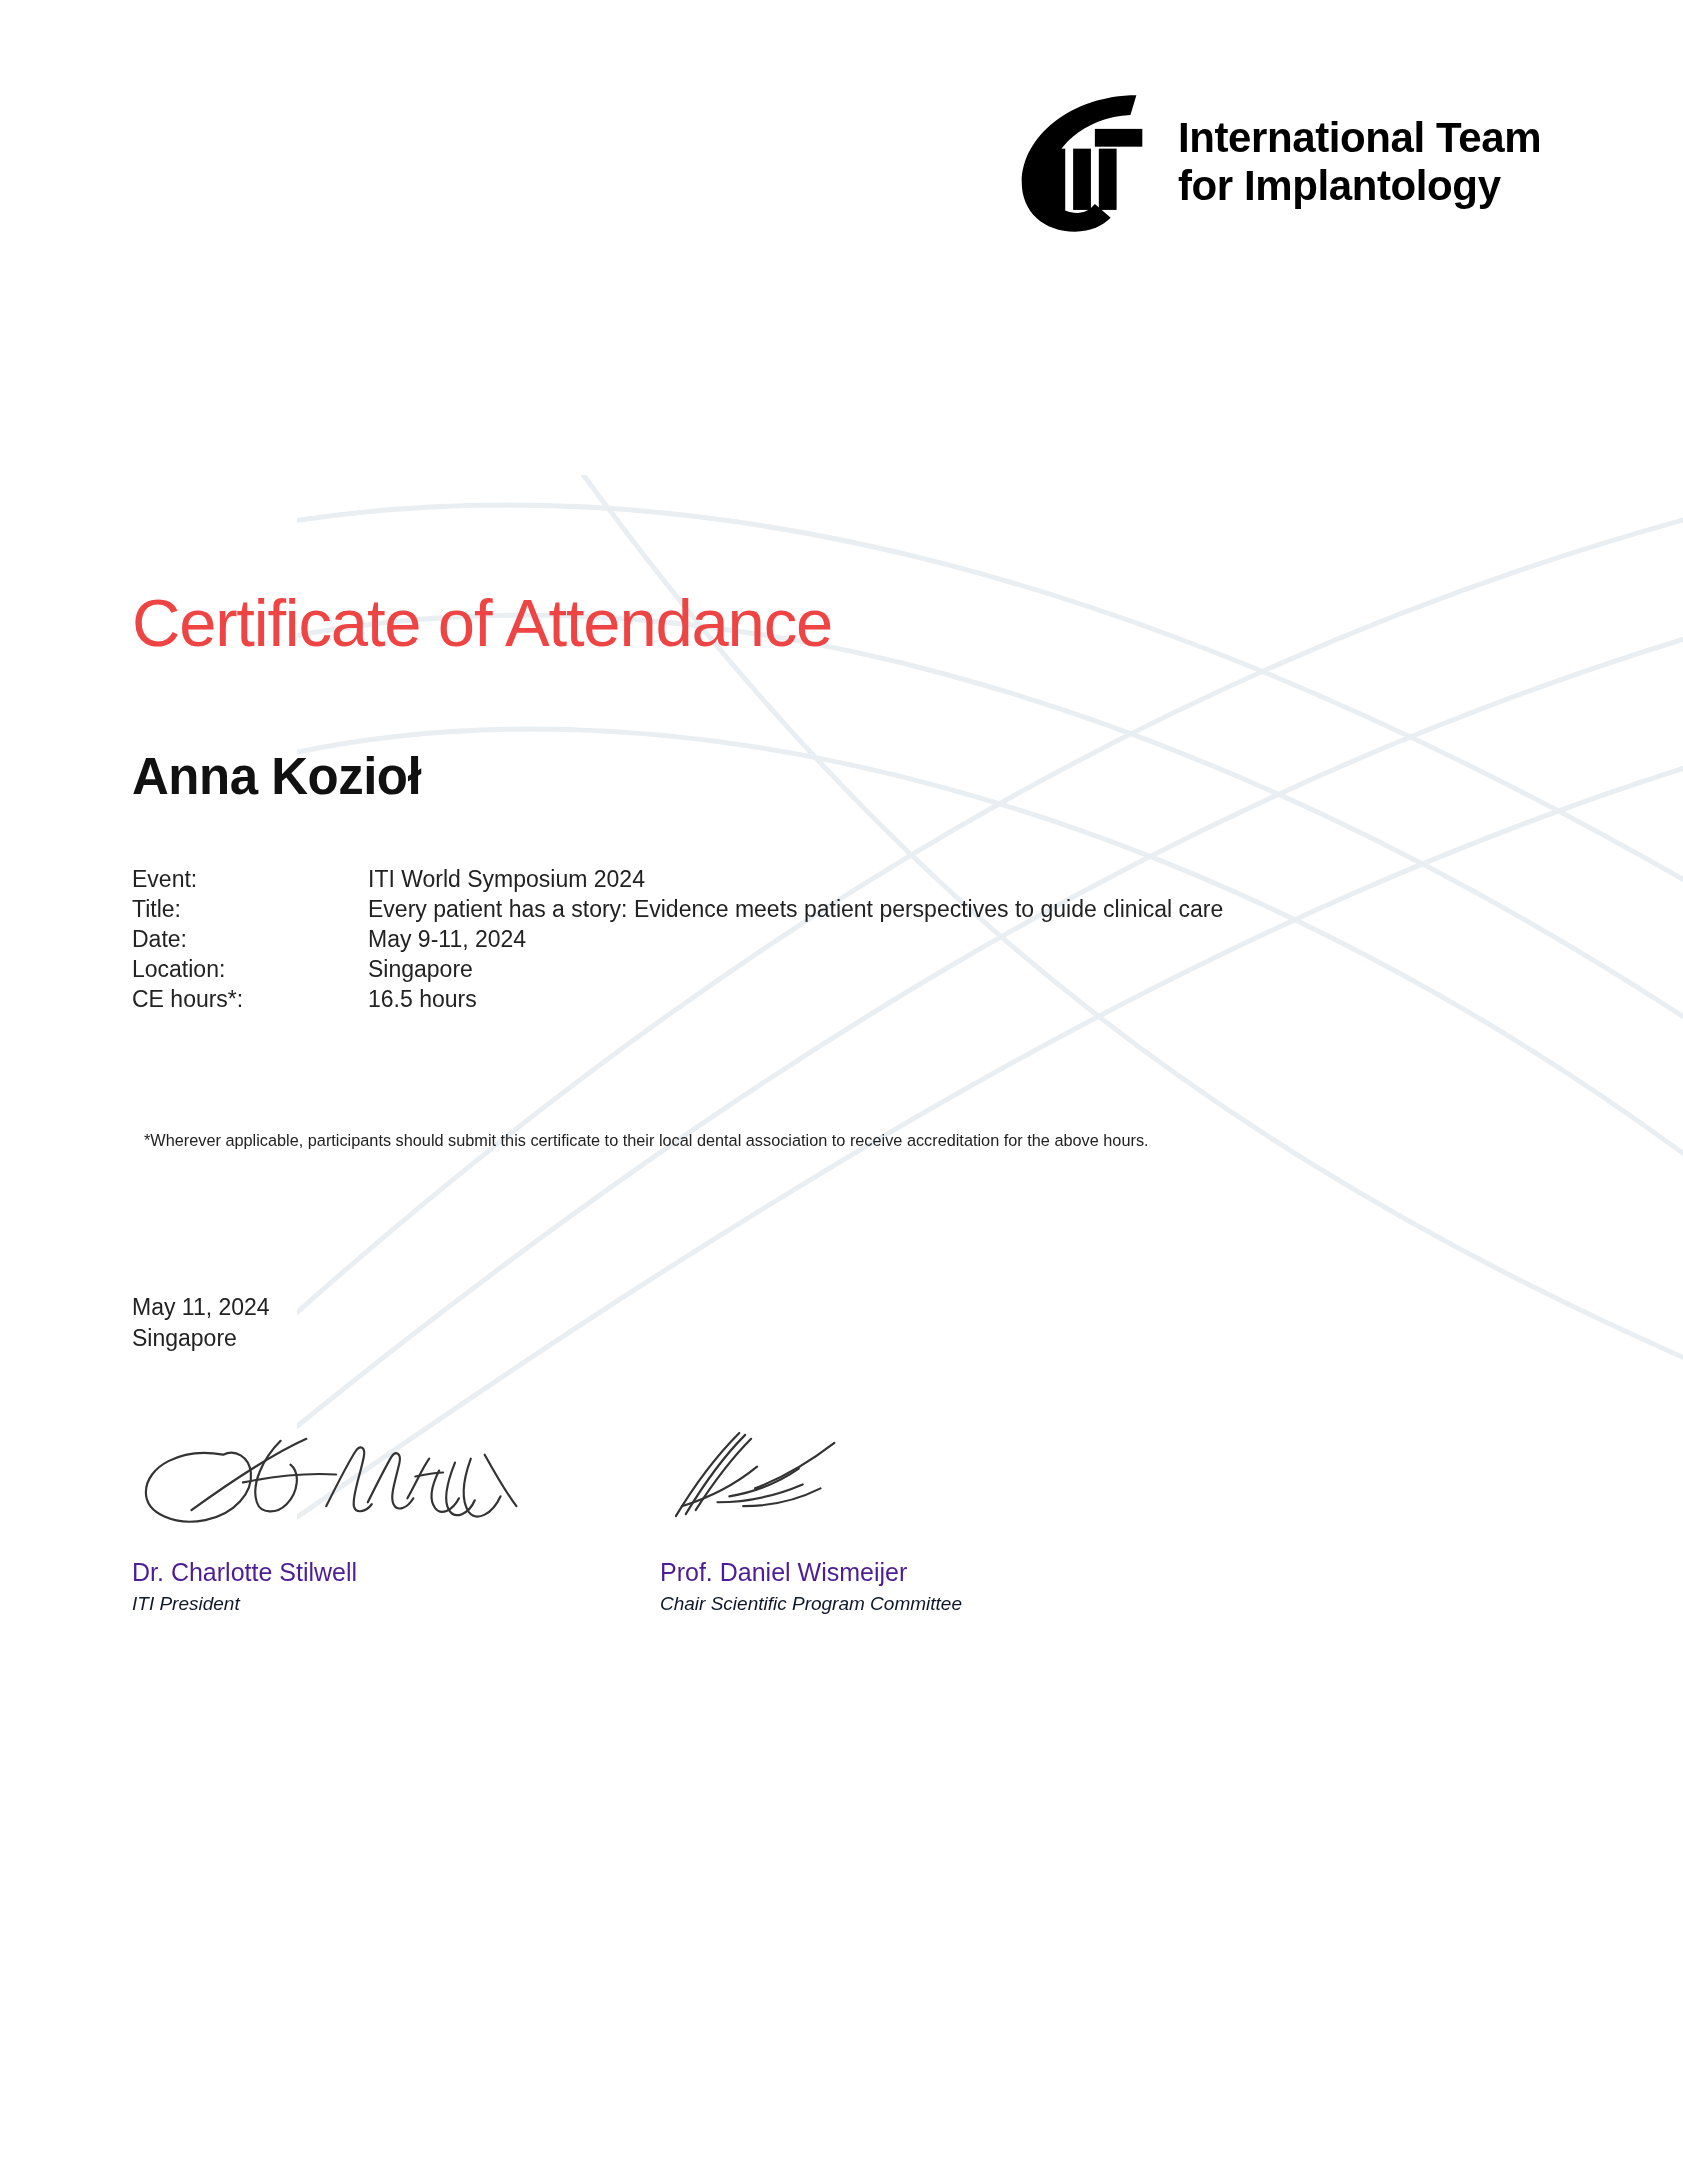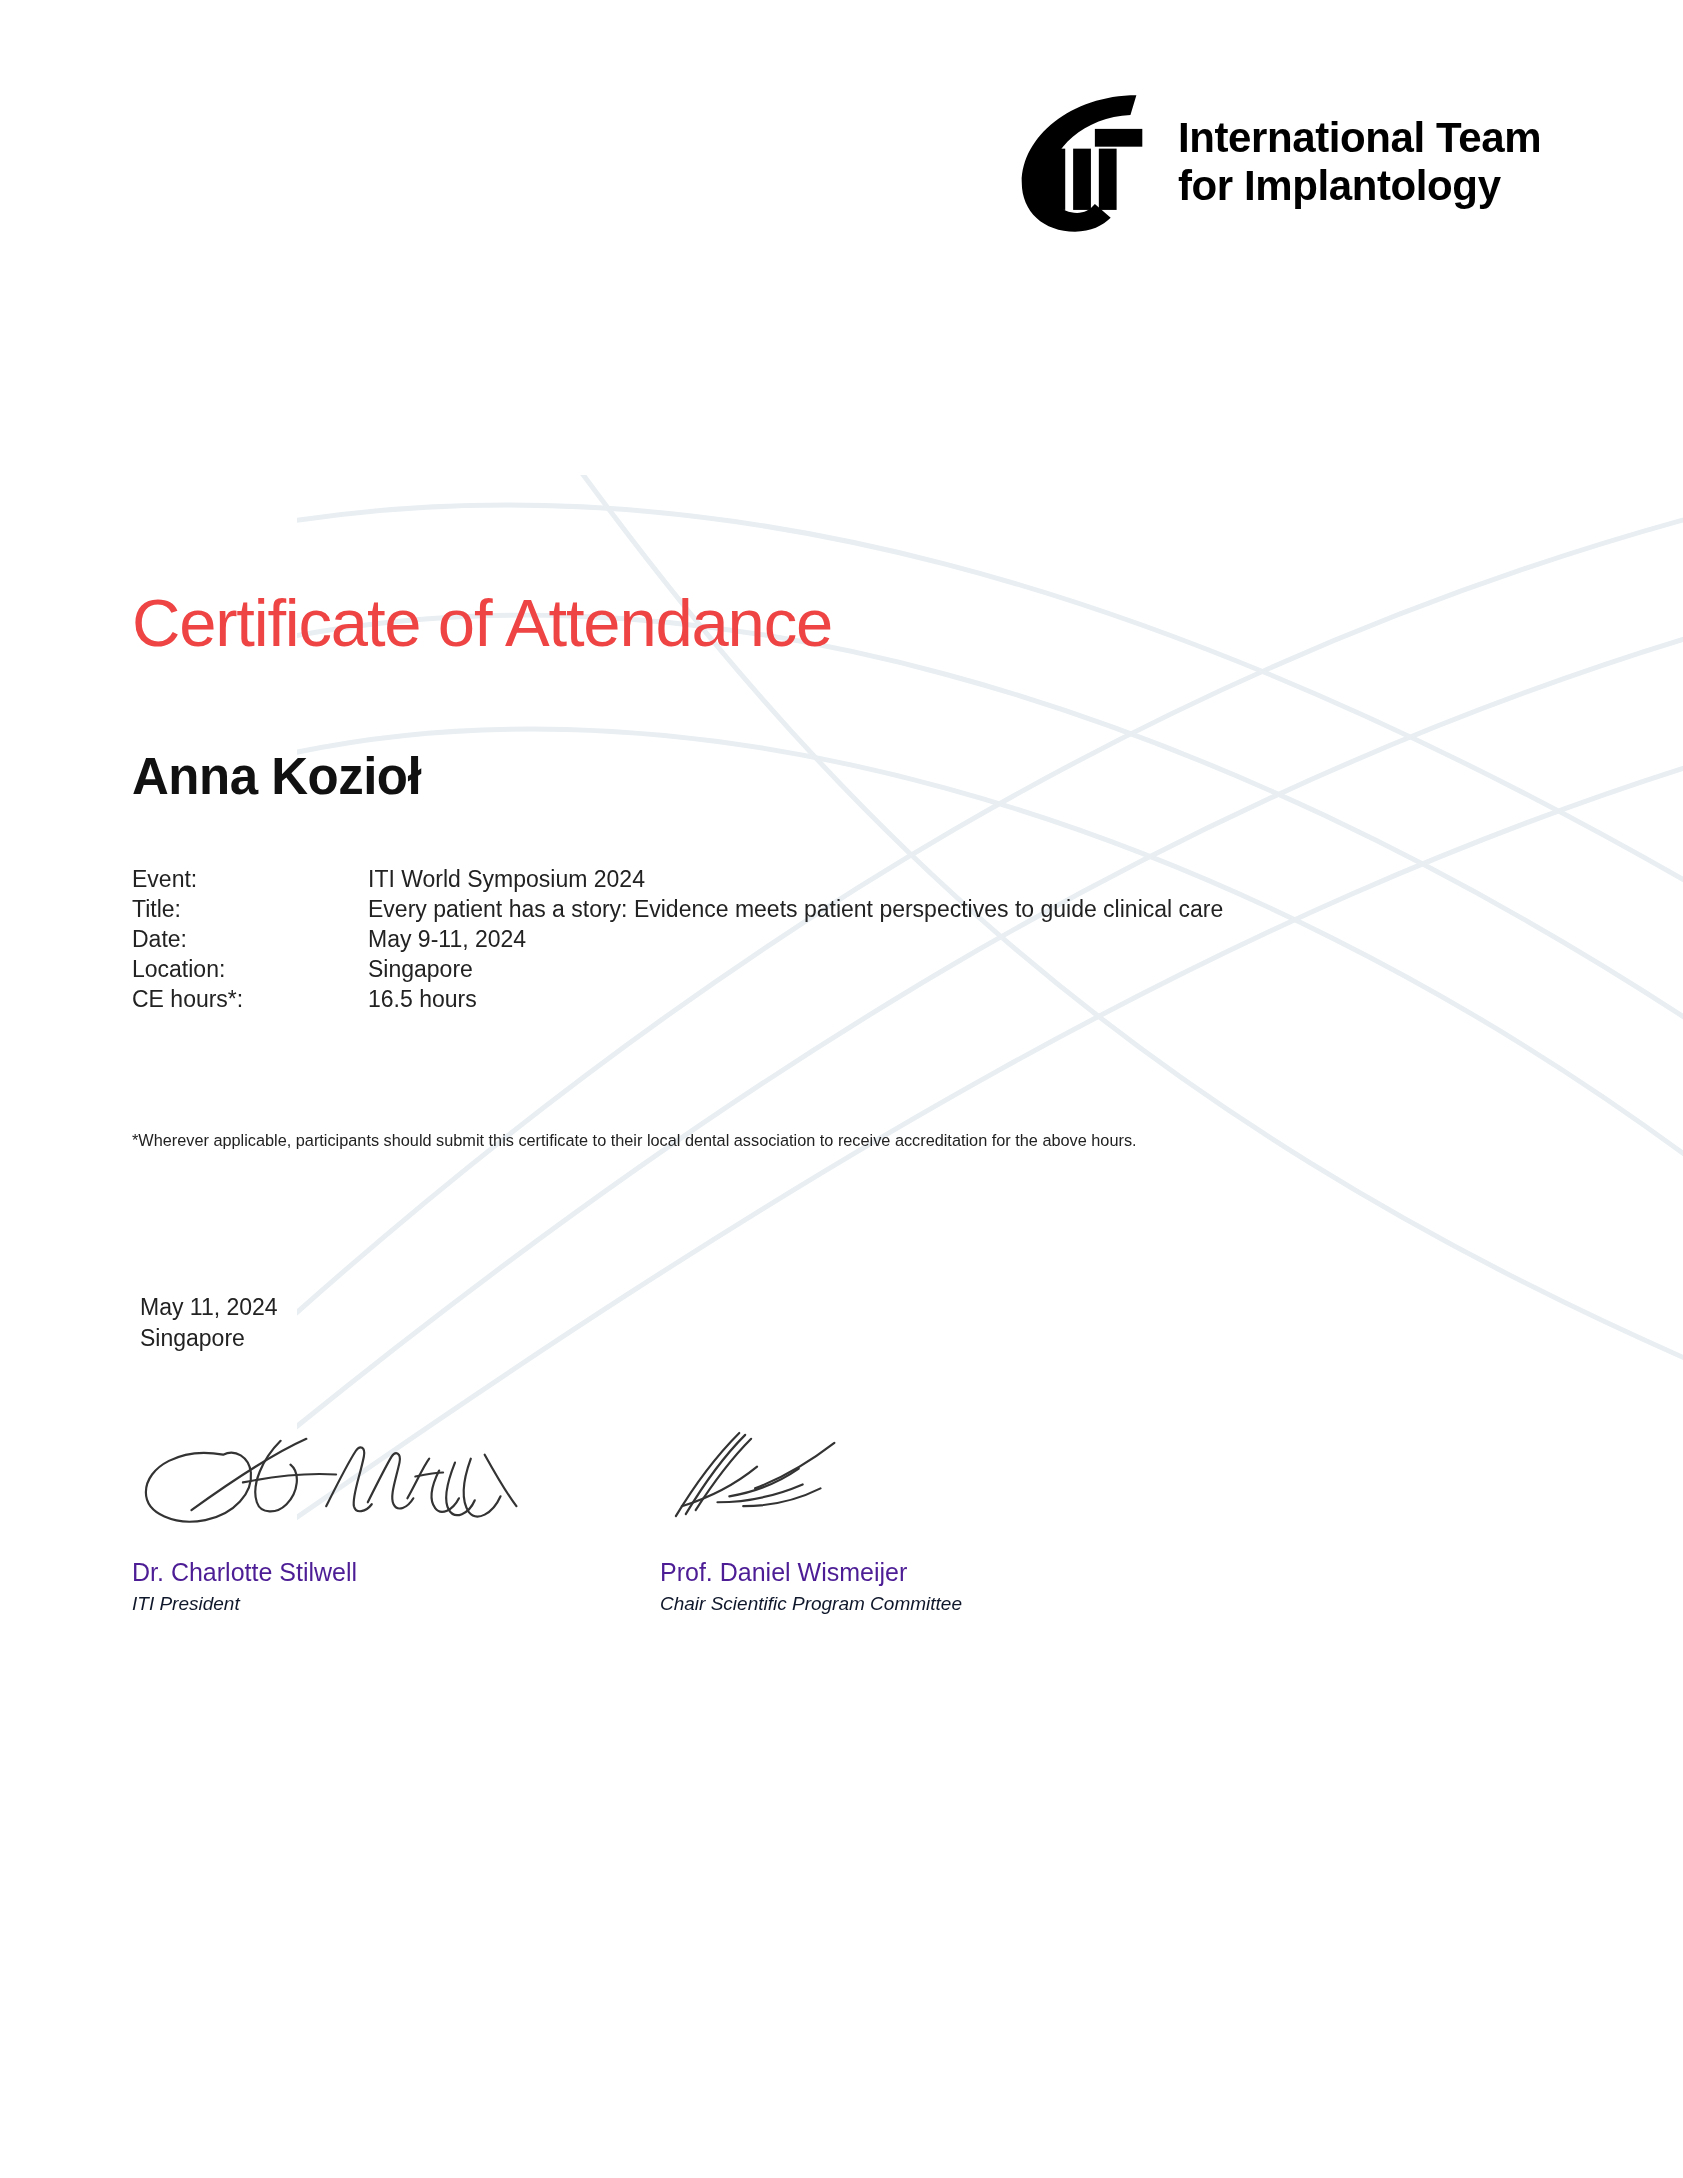--- a/index.html
+++ b/index.html
@@ -100,30 +100,30 @@
     flex: 0 0 236px;
   }
   .details-value {
     flex: 1 1 auto;
     white-space: nowrap;
   }
 
   .footnote {
     position: absolute;
     top: 1131px;
-    left: 0;
+    left: 12px;
     font-size: 16.3px;
     color: #222;
     white-space: nowrap;
   }
 
   .issue-block {
     position: absolute;
     top: 1292px;
-    left: 8px;
+    left: 0;
     font-size: 23px;
     line-height: 31px;
     color: #222;
   }
 
   
   .sig-area {
     position: absolute;
     top: 1411px;
     left: 0;

